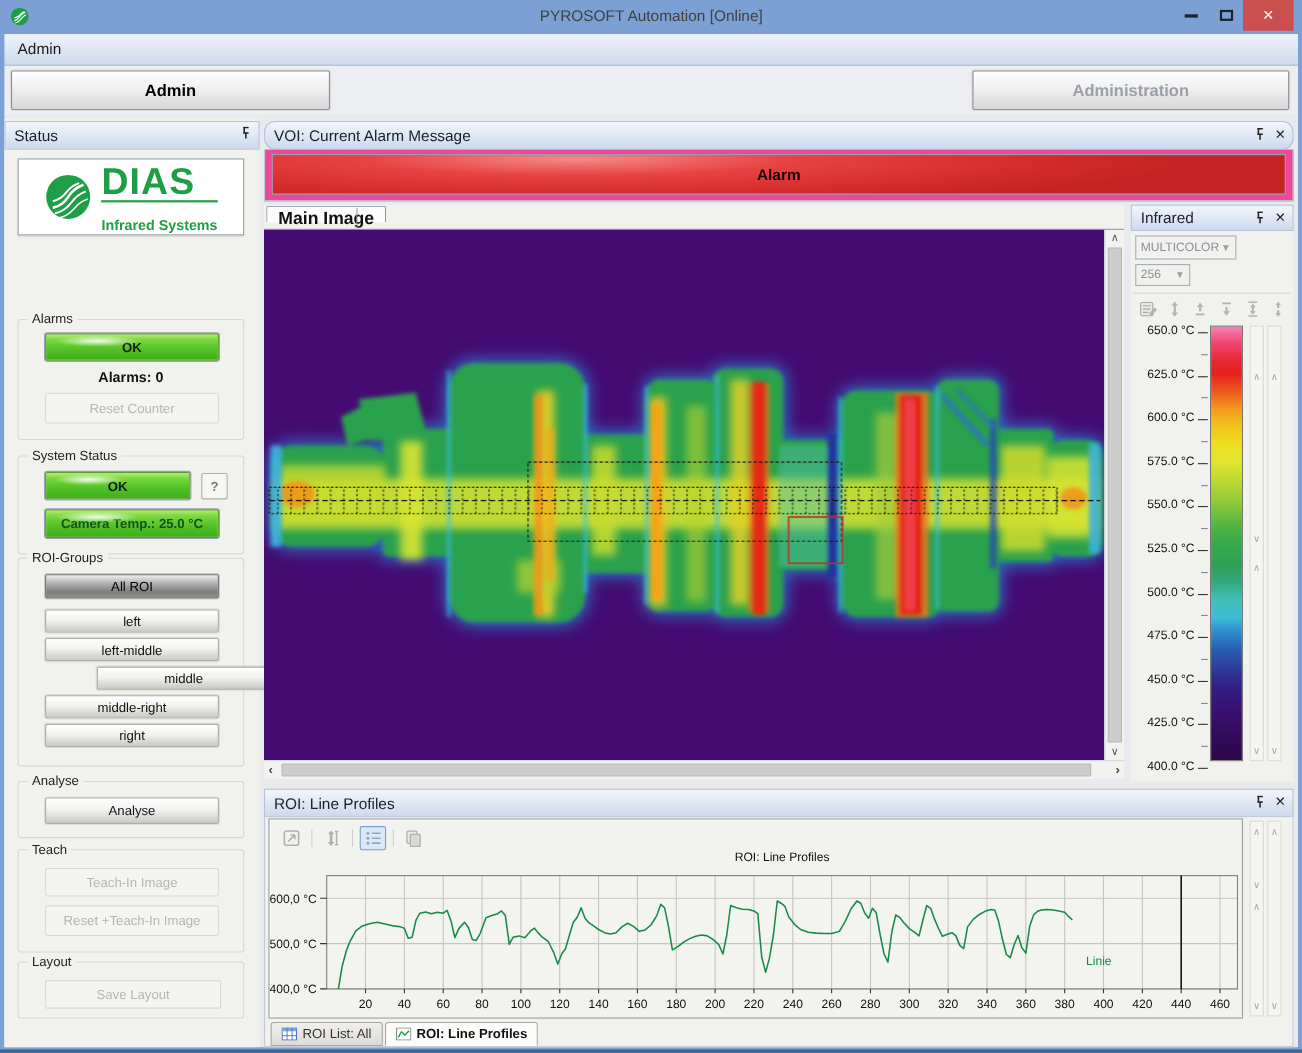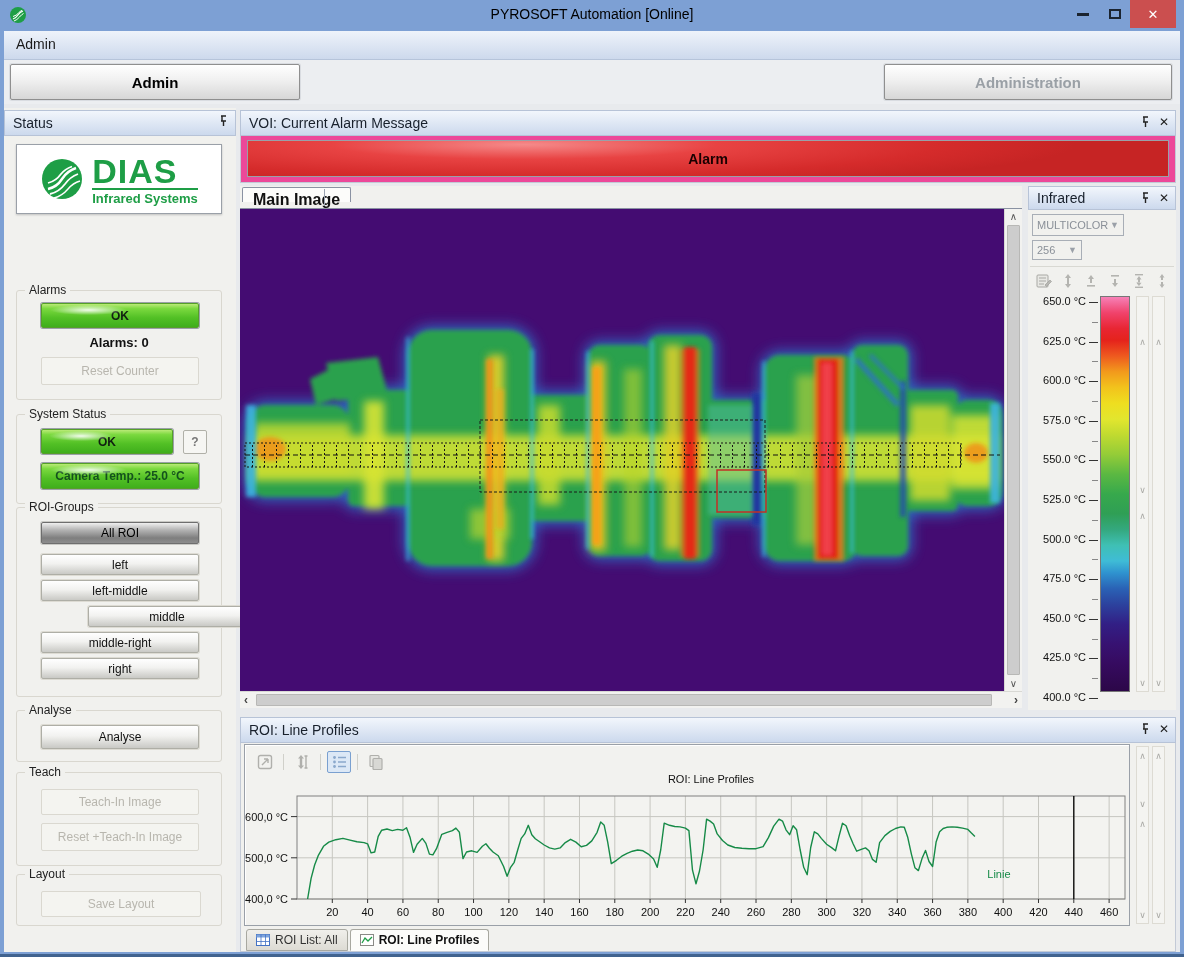--- a/index.html
+++ b/index.html
@@ -2,21 +2,21 @@
 <html><head>
 <meta charset="utf-8">
 <style>
   html,body{margin:0;padding:0;background:#555;}
   *{box-sizing:border-box;}
   .window{position:relative;width:1184px;height:957px;background:#7da0d4;
     font-family:"Liberation Sans","DejaVu Sans",sans-serif;color:#111;overflow:hidden;
     border-bottom:3px solid #41638f;}
   
   .titlebar{position:absolute;left:0;top:0;width:1184px;height:30px;}
-  .titlebar .apptitle{position:absolute;left:0;right:0;top:6px;text-align:center;font-size:14px;color:#000000;}
+  .titlebar .apptitle{position:absolute;left:0;right:0;top:6px;text-align:center;font-size:14px;color:#404040;}
   .appicon{position:absolute;left:9px;top:6px;width:18px;height:18px;}
   .winbtn{position:absolute;top:0;height:28px;display:flex;align-items:center;justify-content:center;color:#1b2430;font-size:13px;cursor:default;}
   .btn-min{left:1068px;width:30px;}
   .btn-max{left:1100px;width:30px;}
   .btn-close{left:1130px;width:46px;background:#cb4f4f;color:#fff;font-weight:bold;}
   .minglyph{width:12px;height:3px;background:#1b2430;}
   .maxglyph{width:12px;height:10px;border:2px solid #1b2430;}
   
   .menubar{position:absolute;left:4px;top:31px;width:1176px;height:29px;
     background:linear-gradient(180deg,#eef3fa,#cdd9ec);border-bottom:1px solid #b6c4da;
@@ -37,42 +37,42 @@
   .x-icon{font-size:12px;color:#222;line-height:14px;font-weight:bold;}
   .workspace{position:absolute;left:4px;top:104px;width:1176px;height:848px;background:#e8eaed;}
   
   .status-panel{position:absolute;left:4px;top:108px;width:232px;height:844px;background:#f1f1ee;}
   .status-panel .panel-header{left:0;top:2px;width:232px;}
   .logo-box{position:absolute;left:12px;top:36px;width:206px;height:70px;background:#fff;
     border:1px solid #9aa0a8;box-shadow:inset 0 0 0 2px #fff, 0 1px 2px rgba(0,0,0,.2);
     display:flex;align-items:center;justify-content:center;gap:8px;}
   .logo-text{display:flex;flex-direction:column;line-height:1;}
   .logo-name{font-size:34px;font-weight:bold;color:#1e9e46;letter-spacing:1px;}
-  .logo-sub{font-size:13px;font-weight:bold;color:#1e9e46;border-top:2px solid #1e9e46;padding-top:2px;}
+  .logo-sub{font-size:13px;font-weight:bold;color:#1e9e46;border-top:2px solid #1e9e46;padding-top:14px;}
   .group-box{position:absolute;left:12px;width:206px;border:1px solid #d9d7cf;border-radius:3px;}
   .group-label{position:absolute;top:-8px;left:8px;background:#f1f1ee;padding:0 4px;font-size:12px;color:#222;}
   .green-btn{position:relative;border:1px solid #55a028;box-shadow:0 0 0 1px #9aa0a8;border-radius:2px;
     background:linear-gradient(180deg,#b9ea77 0%,#7bd93f 20%,#52c025 60%,#3fae1c 100%);
     font-size:12px;font-weight:bold;color:#102010;display:flex;align-items:center;justify-content:center;overflow:hidden;}
   .green-btn::before{content:"";position:absolute;left:6%;top:6%;width:48%;height:40%;
     background:radial-gradient(ellipse at center,rgba(255,255,255,.9),rgba(255,255,255,0) 72%);border-radius:50%;}
   .green-btn.temp{color:#14521c;}
   .flat-btn{border:1px solid #dad8d0;background:#f4f4f0;color:#b8b6ae;font-size:12px;
     display:flex;align-items:center;justify-content:center;border-radius:2px;}
   .std-btn{border:1px solid #aeaea6;box-shadow:0 0 0 1px #dddbd3;border-radius:2px;
     background:linear-gradient(180deg,#ffffff 0%,#f2f2f0 45%,#c9c9c5 100%);
     font-size:12px;color:#111;display:flex;align-items:center;justify-content:center;}
   .dark-btn{border:1px solid #6e6e6e;box-shadow:0 0 0 1px #c9c9c5;border-radius:2px;
     background:linear-gradient(180deg,#efefef 0%,#b3b3b3 35%,#7e7e7e 75%,#8d8d8d 100%);
     font-size:12px;color:#000;display:flex;align-items:center;justify-content:center;}
   .count-text{position:absolute;left:0;width:100%;text-align:center;font-size:13px;font-weight:bold;color:#111;}
   .help-btn{position:absolute;border:1px solid #b0b0a8;background:#f6f6f3;color:#777;
     font-size:12px;font-weight:bold;display:flex;align-items:center;justify-content:center;border-radius:2px;}
   
-  .voi-header{left:240px;top:110px;width:936px;}
+  .voi-header{left:240px;top:110px;width:936px;border-radius:10px;}
   .voi-content{position:absolute;left:240px;top:136px;width:936px;height:47px;background:#ec4899;border:1px solid #c3cad6;border-top:none;}
   .alarm-banner{position:absolute;left:6px;top:4px;width:922px;height:37px;border:1px solid #9aa0a8;
     background:radial-gradient(ellipse 60% 120% at 30% 10%,#f58a8a 0%,#e84343 35%,#d52b2b 75%,#c62424 100%);
     display:flex;align-items:center;justify-content:center;font-size:14px;font-weight:bold;color:#1a0000;}
   
   .img-tabbar{position:absolute;left:240px;top:186px;width:782px;height:23px;background:#f1f1ee;border-bottom:1px solid #8a92a2;}
   .img-tab{position:absolute;left:2px;top:1px;height:15px;padding:3px 10px 0 10px;background:#fcfcfa;
     border:1px solid #8a92a2;border-bottom:none;border-radius:2px 2px 0 0;font-size:16px;font-weight:bold;}
   .img-tabsep{position:absolute;left:84px;top:3px;height:17px;width:1px;background:#9aa2b0;}
   .img-canvas{position:absolute;left:240px;top:209px;width:764px;height:482px;background:#440c72;}

